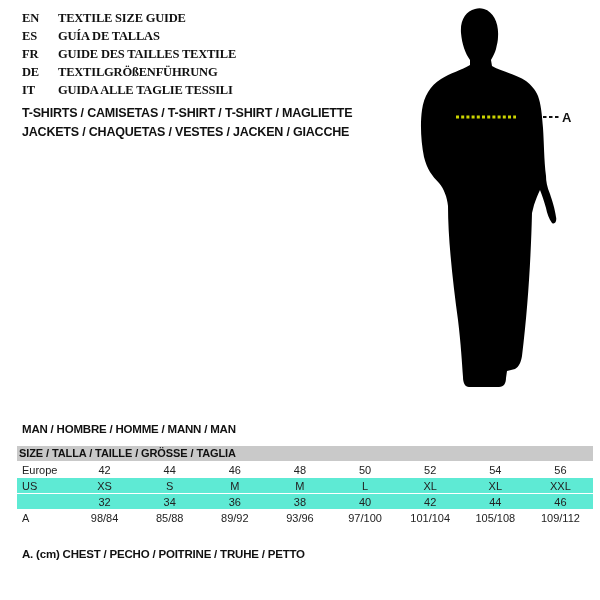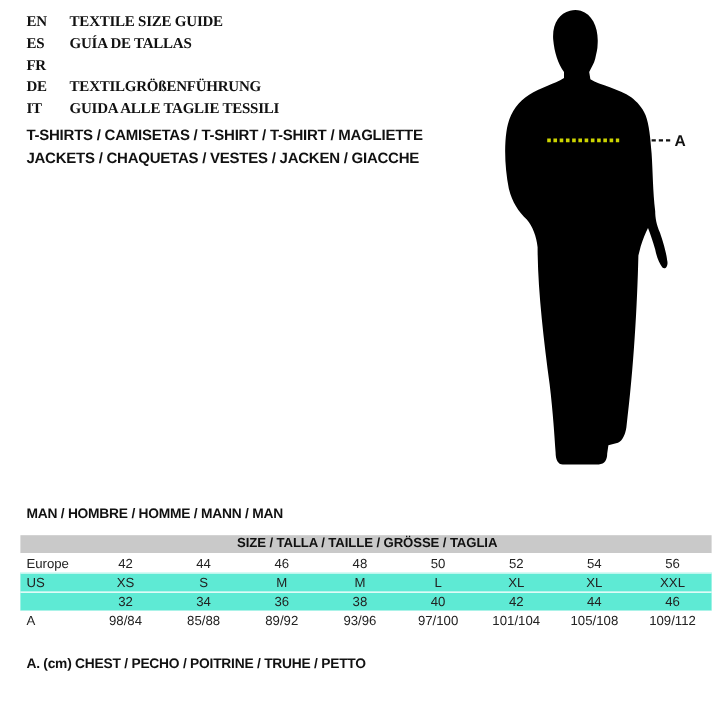--- a/index.html
+++ b/index.html
@@ -31,21 +31,21 @@
   
   .section-title {
     position: absolute; left: 22px; top: 423px;
     font-weight: bold; font-size: 11.5px; letter-spacing: -0.2px; white-space: nowrap;
   }
 
   
   .size-table { position: absolute; left: 17px; top: 446px; width: 576px; font-size: 11px; }
   .thead {
     background: #c9c9c9; height: 15px; line-height: 15px;
-    padding-left: 2px; font-weight: bold; font-size: 11px; letter-spacing: -0.1px; text-align: center;
+    padding-left: 2px; font-weight: bold; font-size: 11px; letter-spacing: -0.1px;
   }
   .trow { display: grid; grid-template-columns: 55px repeat(8, 1fr); height: 16px; align-items: center; border-top: 1px solid #fff; }
   .trow.shade { background: #5eead4; }
   .trow.plain { background: #ffffff; }
   .tlabel { padding-left: 5px; text-align: left; font-size: 11px; color: #222; }
   .tcell { text-align: center; font-size: 11px; color: #222; }
 
   
   .footer-note {
     position: absolute; left: 22px; top: 548px;
@@ -61,20 +61,21 @@
     <div class="lang-row">
       <span class="lang-code">EN</span>
       <span class="lang-label">TEXTILE SIZE GUIDE</span>
     </div>
     <div class="lang-row">
       <span class="lang-code">ES</span>
       <span class="lang-label">GUÍA DE TALLAS</span>
     </div>
     <div class="lang-row">
       <span class="lang-code">FR</span>
+      <span class="lang-label">GUIDE DES TAILLES TEXTILE</span>
     </div>
     <div class="lang-row">
       <span class="lang-code">DE</span>
       <span class="lang-label">TEXTILGRÖßENFÜHRUNG</span>
     </div>
     <div class="lang-row">
       <span class="lang-code">IT</span>
       <span class="lang-label">GUIDA ALLE TAGLIE TESSILI</span>
     </div>
   </div>

